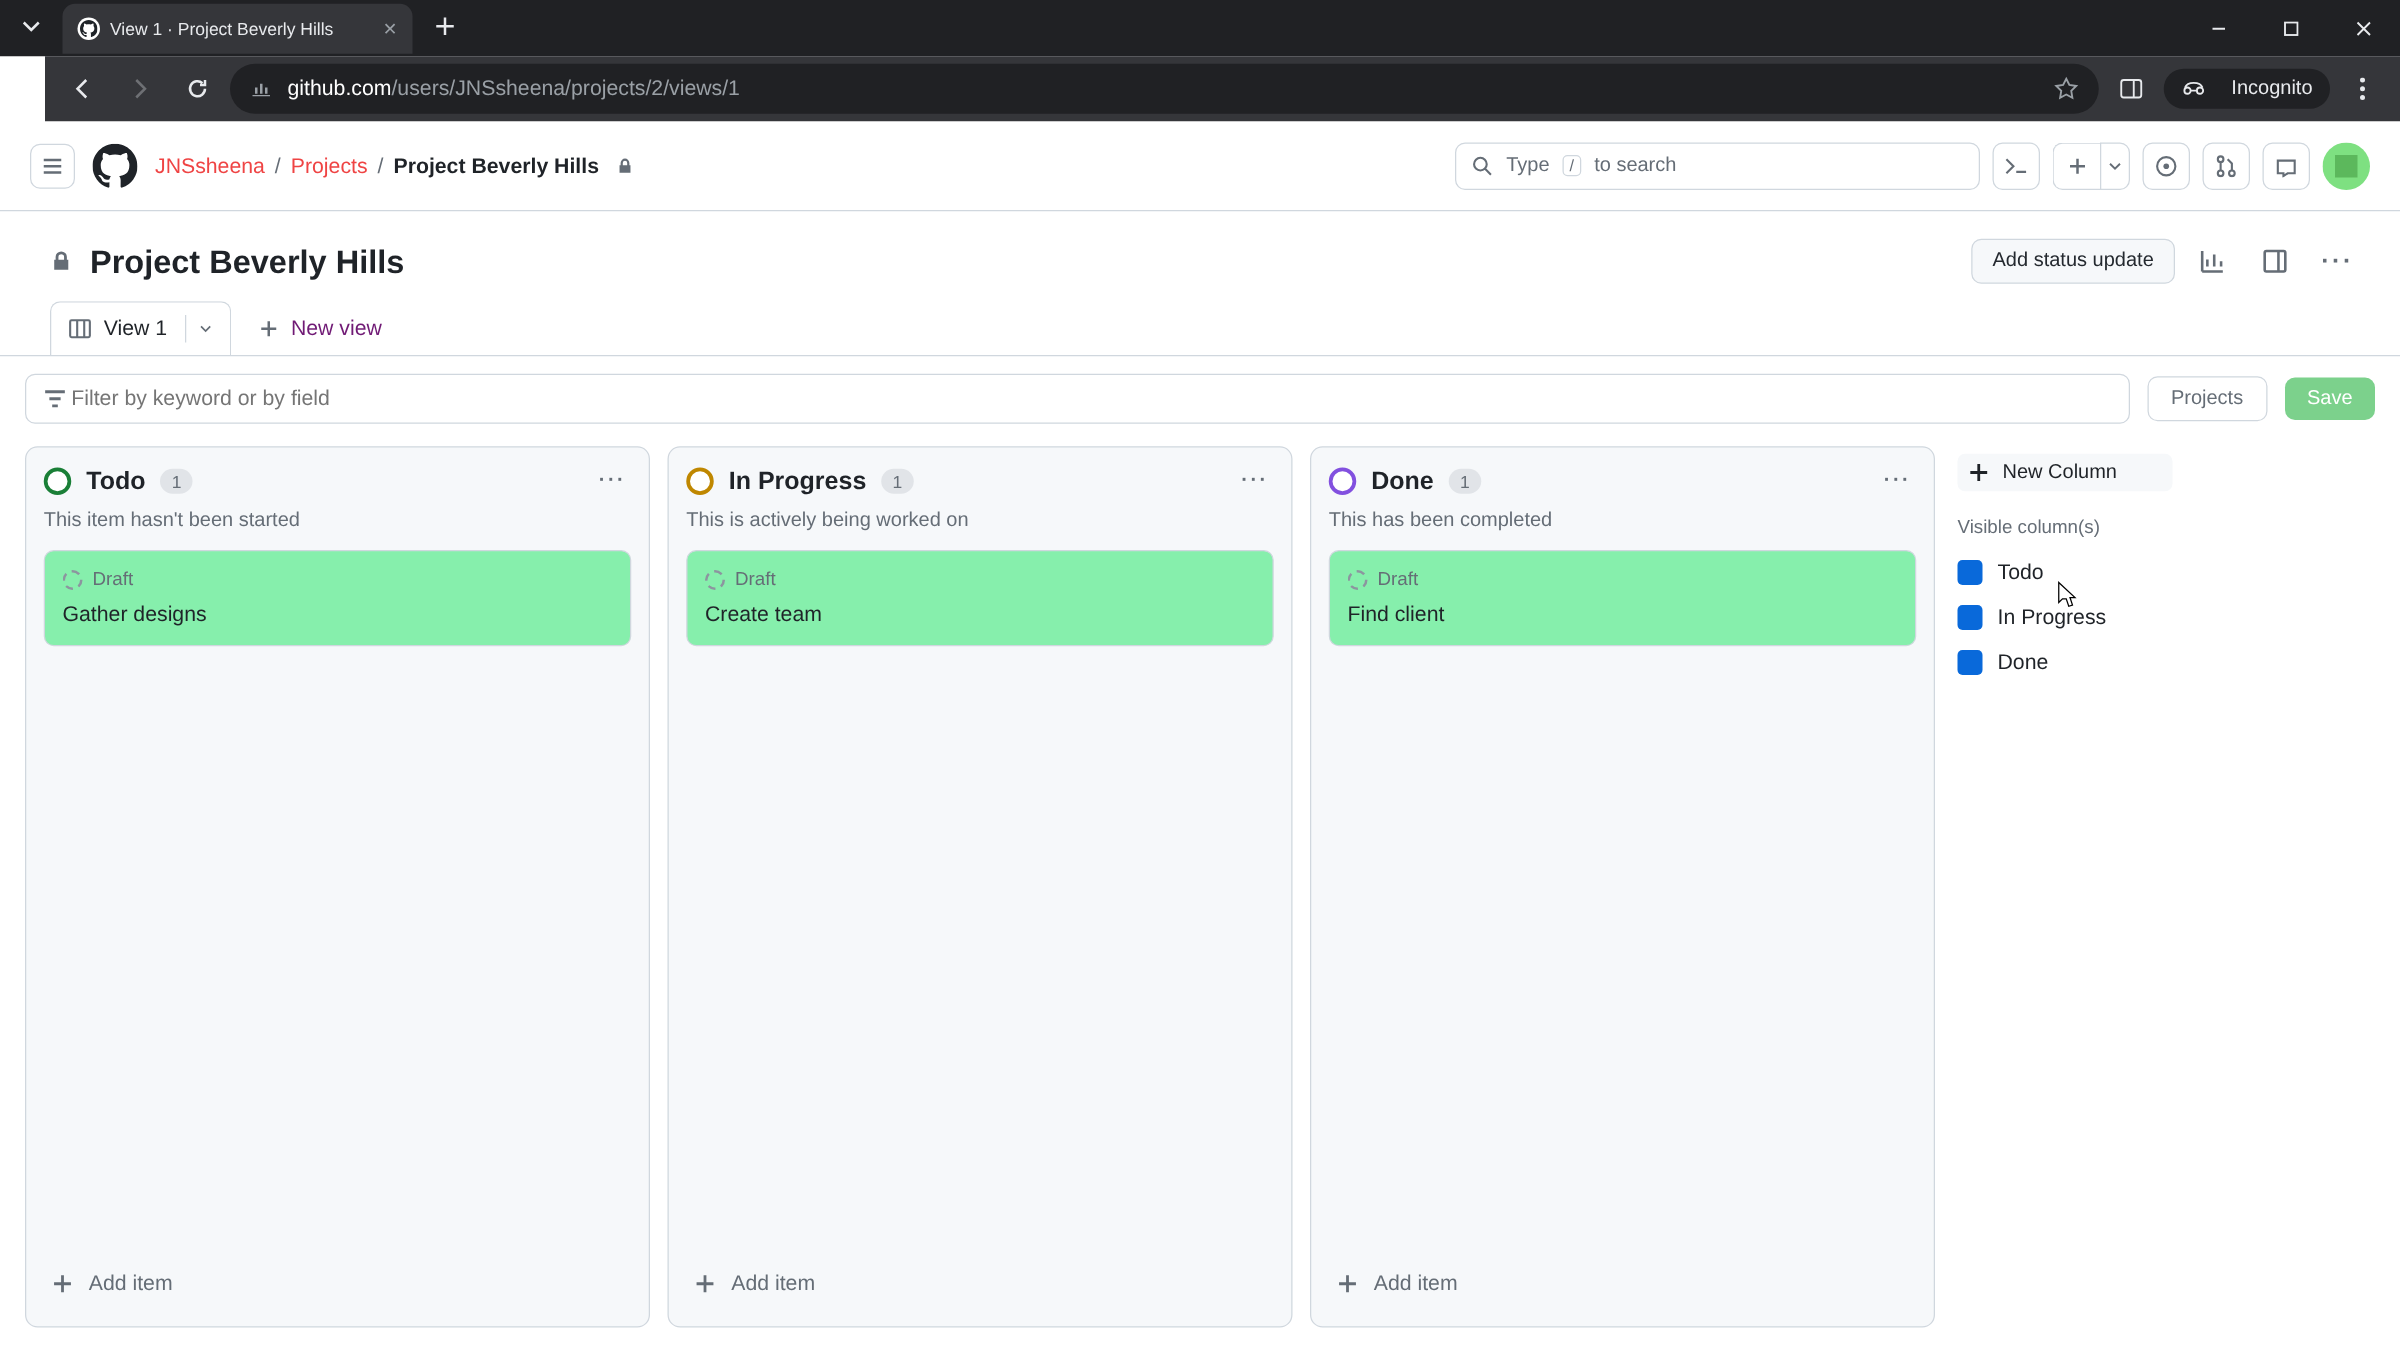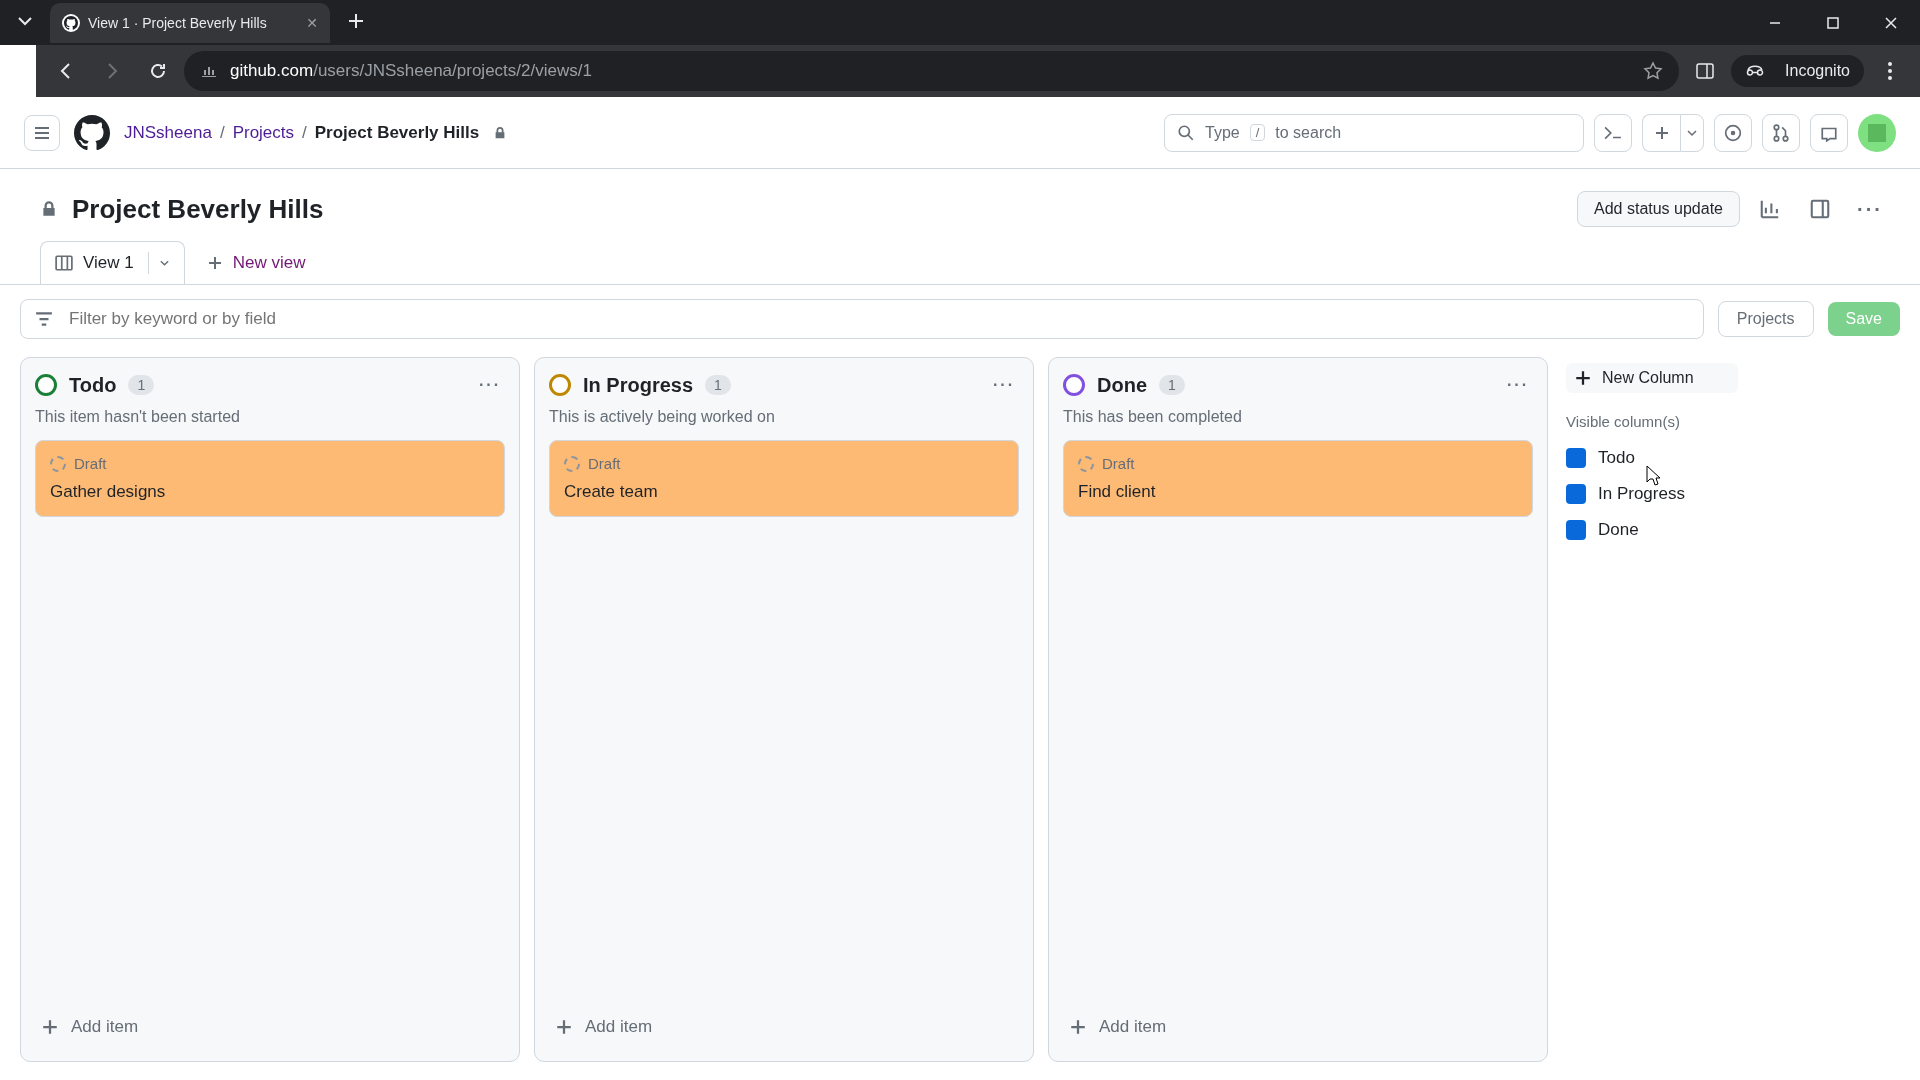--- a/index.html
+++ b/index.html
@@ -28,21 +28,21 @@
 .star-icon { color: #9aa0a6; cursor: pointer; }
 .ext-icon { width: 40px; height: 40px; display: flex; align-items: center; justify-content: center; color: #e8eaed; cursor: pointer; }
 .incognito-pill { display: flex; align-items: center; gap: 20px; background: #202124; padding: 6px 14px; border-radius: 20px; color: #e8eaed; font-size: 16px; }
 .kebab { width: 40px; height: 40px; display: flex; align-items: center; justify-content: center; color: #e8eaed; cursor: pointer; }
 
 
 .gh-header { height: 72px; border-bottom: 1px solid #d0d7de; display: flex; align-items: center; padding: 0 24px; gap: 14px; }
 .hamburger { width: 36px; height: 36px; border: 1px solid #d0d7de; border-radius: 8px; display: flex; align-items: center; justify-content: center; cursor: pointer; }
 .gh-logo { width: 36px; height: 36px; cursor: pointer; }
 .breadcrumbs { display: flex; align-items: center; gap: 8px; font-size: 17px; }
-.bc-link { color: #4c1d95; cursor: pointer; }
+.bc-link { color: #ef4444; cursor: pointer; }
 .bc-sep { color: #656d76; }
 .bc-current { font-weight: 600; color: #1f2328; }
 .lock-small { color: #656d76; margin-left: 6px; }
 .gh-header-right { margin-left: auto; display: flex; align-items: center; gap: 10px; }
 .search-box { width: 420px; height: 38px; border: 1px solid #d0d7de; border-radius: 8px; display: flex; align-items: center; padding: 0 12px; gap: 10px; color: #656d76; font-size: 16px; }
 .search-kbd { border: 1px solid #d0d7de; border-radius: 4px; padding: 0 5px; font-size: 13px; color: #656d76; }
 .hdr-btn { height: 38px; min-width: 38px; border: 1px solid #d0d7de; border-radius: 8px; display: flex; align-items: center; justify-content: center; cursor: pointer; padding: 0 8px; color: #656d76; }
 .hdr-btn-group { display: flex; }
 .hdr-btn-group .hdr-btn:first-child { border-radius: 8px 0 0 8px; border-right: none; }
 .hdr-btn-group .hdr-btn:last-child { border-radius: 0 8px 8px 0; min-width: 24px; padding: 0 6px; }
@@ -57,38 +57,38 @@
 .proj-icon-btn { width: 40px; height: 40px; display: flex; align-items: center; justify-content: center; cursor: pointer; border-radius: 8px; color: #656d76; }
 
 
 .views-row { display: flex; align-items: center; padding: 0 30px 0 40px; border-bottom: 1px solid #d0d7de; gap: 6px; }
 .view-tab { display: flex; align-items: center; gap: 10px; border: 1px solid #d0d7de; border-bottom: none; border-radius: 8px 8px 0 0; padding: 10px 14px; font-size: 17px; color: #1f2328; cursor: pointer; background: #fff; }
 .view-tab-caret { width: 22px; height: 22px; display: flex; align-items: center; justify-content: center; border-left: 1px solid #d0d7de; padding-left: 10px; margin-left: 4px; color: #656d76; }
 .new-view-btn { display: flex; align-items: center; gap: 10px; padding: 10px 16px; font-size: 17px; color: #701a75; cursor: pointer; }
 
 
 .filter-row { display: flex; align-items: center; padding: 14px 20px; gap: 14px; }
-.filter-input-wrap { flex: 1; border: 1px solid #d0d7de; border-radius: 8px; height: 40px; display: flex; align-items: center; padding: 0 14px; gap: 16px; color: #656d76; }
+.filter-input-wrap { flex: 1; border: 1px solid #d0d7de; border-radius: 8px; height: 40px; display: flex; align-items: center; padding: 0 14px; gap: 4px; color: #656d76; }
 .filter-input { border: none; outline: none; flex: 1; font-size: 17px; color: #1f2328; background: transparent; }
 .discard-btn { border: 1px solid #d0d7de; border-radius: 8px; padding: 8px 18px; font-size: 16px; color: #656d76; background: #fff; cursor: pointer; }
 .save-btn { border: none; border-radius: 8px; padding: 8px 18px; font-size: 16px; background: #7cd18c; color: #fff; cursor: pointer; font-weight: 500; }
 
 
 .board-wrap { display: flex; gap: 14px; padding: 4px 20px; height: calc(100% - 97px - 72px - 80px - 50px - 68px); }
 .column { width: 500px; border: 1px solid #d0d7de; border-radius: 10px; display: flex; flex-direction: column; padding: 14px; background: #f6f8fa; }
 .col-header { display: flex; align-items: center; gap: 12px; }
 .status-circle { width: 22px; height: 22px; border-radius: 50%; border: 3px solid; background: #fff; }
 .status-todo { border-color: #1a7f37; }
 .status-inprogress { border-color: #bf8700; }
 .status-done { border-color: #8250df; }
 .col-name { font-size: 20px; font-weight: 600; color: #1f2328; }
 .col-count { background: #e1e4e8; color: #656d76; font-size: 14px; padding: 2px 9px; border-radius: 12px; font-weight: 500; }
 .col-menu { margin-left: auto; color: #656d76; cursor: pointer; padding: 4px; letter-spacing: 2px; font-weight: 700; }
 .col-desc { color: #656d76; font-size: 16px; margin-top: 10px; margin-bottom: 14px; }
-.card { background: #fdba74; border: 1px solid #d0d7de; border-radius: 8px; padding: 14px; cursor: pointer; }
+.card { background: #86efac; border: 1px solid #d0d7de; border-radius: 8px; padding: 14px; cursor: pointer; }
 .card-draft { display: flex; align-items: center; gap: 8px; color: #656d76; font-size: 15px; margin-bottom: 10px; }
 .draft-circle { width: 16px; height: 16px; border: 2px dashed #8c959f; border-radius: 50%; }
 .card-title { font-size: 17px; color: #1f2328; }
 .col-spacer { flex: 1; }
 .add-item-btn { display: flex; align-items: center; gap: 12px; color: #656d76; font-size: 17px; padding: 10px 6px; cursor: pointer; }
 
 .side-panel { width: 180px; padding: 6px 4px; }
 .new-col-btn { display: flex; align-items: center; gap: 10px; font-size: 16px; color: #1f2328; cursor: pointer; padding: 6px 8px; border-radius: 6px; background: #f6f8fa; }
 .vis-label { color: #656d76; font-size: 15px; margin-top: 20px; margin-bottom: 10px; }
 .vis-item { display: flex; align-items: center; gap: 12px; font-size: 17px; color: #1f2328; padding: 8px 0; cursor: pointer; }

